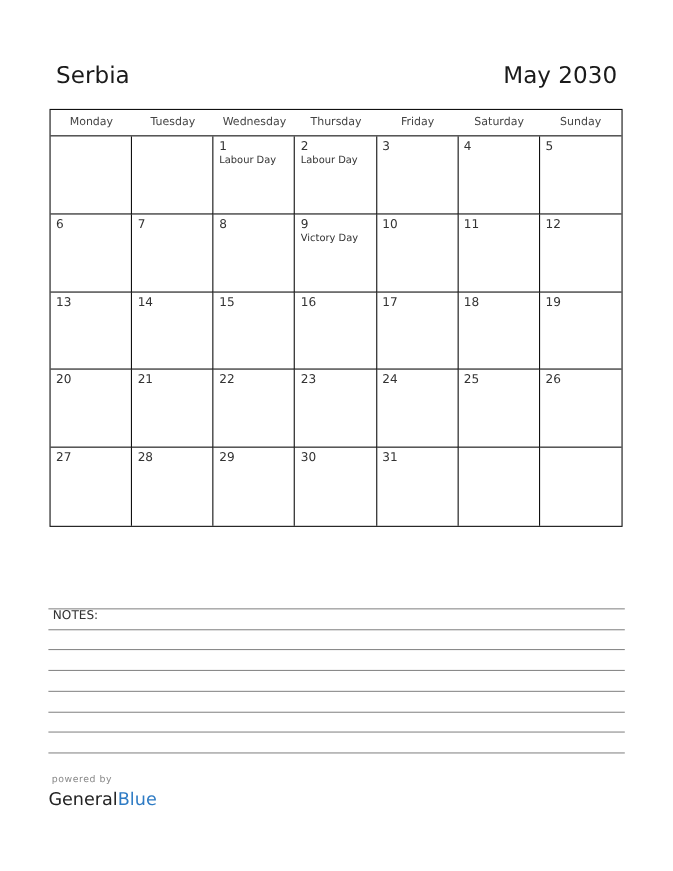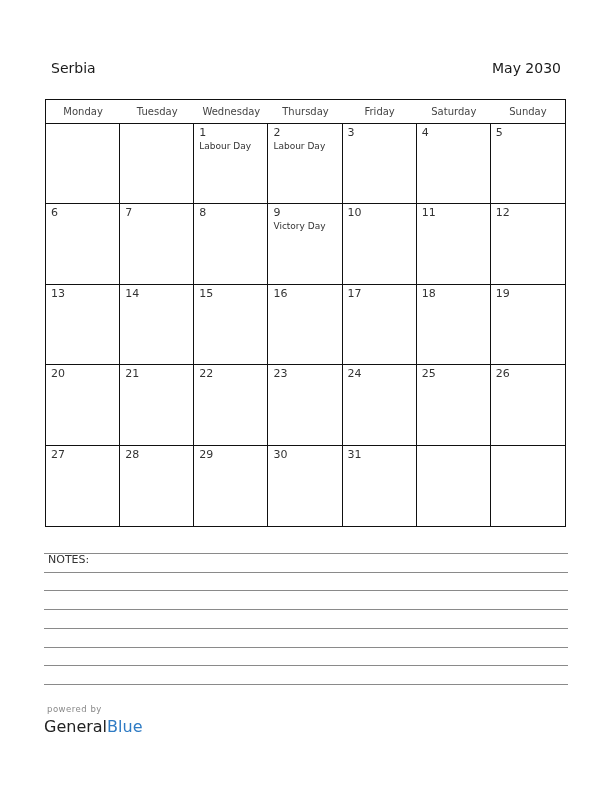--- a/index.html
+++ b/index.html
@@ -1,21 +1,21 @@
 <!DOCTYPE html>
 <html><head>
 <meta charset="utf-8">
 <style>
   html, body { margin:0; padding:0; background:#ffffff; }
   body { width:612px; height:792px; position:relative; overflow:hidden;
          font-family:"DejaVu Sans", sans-serif; color:#222; }
-  .title { position:absolute; top:56px; font-size:14px; color:#1a1a1a; line-height:24px; }
+  .title { position:absolute; top:56px; font-size:21px; color:#1a1a1a; line-height:24px; }
   .country { left:51px; }
   .month { right:51px;margin-left:10px; }
-  .cal { position:absolute; left:45px; top:99px; width:521px; height:428px;
+  .cal { position:absolute; left:45px; top:99px; width:521px; height:380px;
          border:1.3px solid #111; box-sizing:border-box; }
   .hdr { position:absolute; left:0; top:0; width:100%; height:24px;
          border-bottom:1.3px solid #111; box-sizing:border-box; display:flex; }
   .hdr div { flex:1; text-align:center; font-size:10px; line-height:23px; color:#444; }
   .grid { position:absolute; left:0; top:24px; right:0; bottom:0;
           display:grid; grid-template-columns:repeat(7,1fr); grid-template-rows:repeat(5,1fr); }
   .cell { border-right:1.3px solid #111; border-bottom:1.3px solid #111; box-sizing:border-box;
           padding:2px 5px; }
   .cell.last-col { border-right:none; }
   .cell.last-row { border-bottom:none; }

